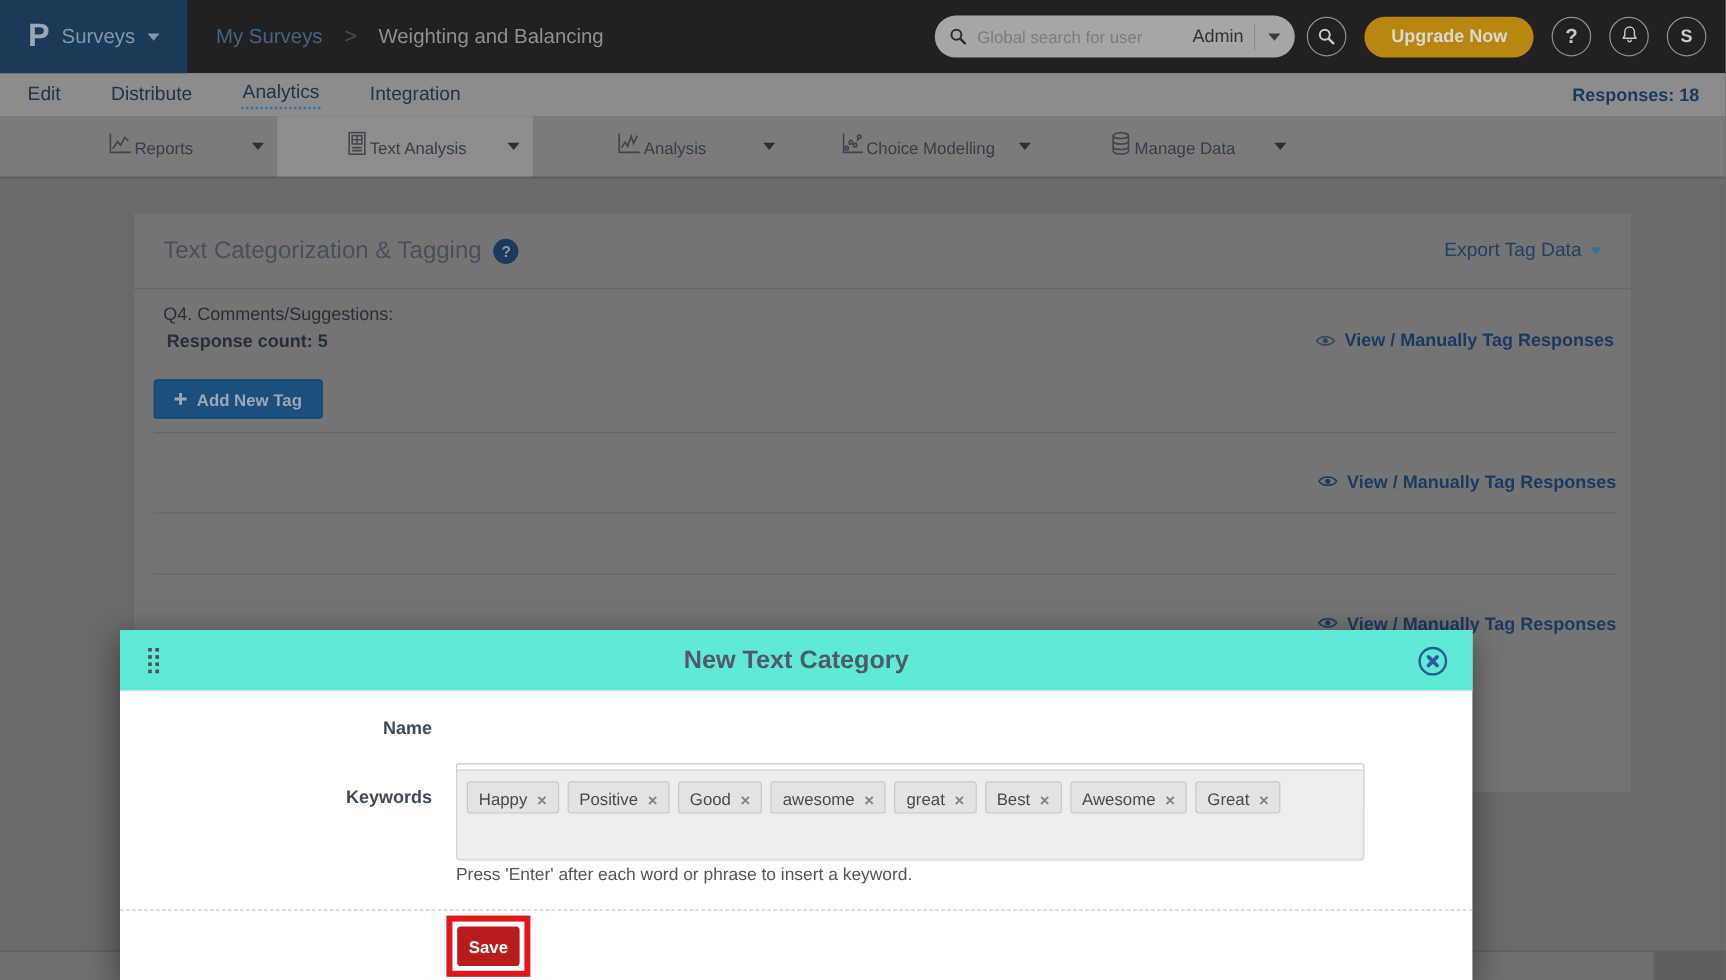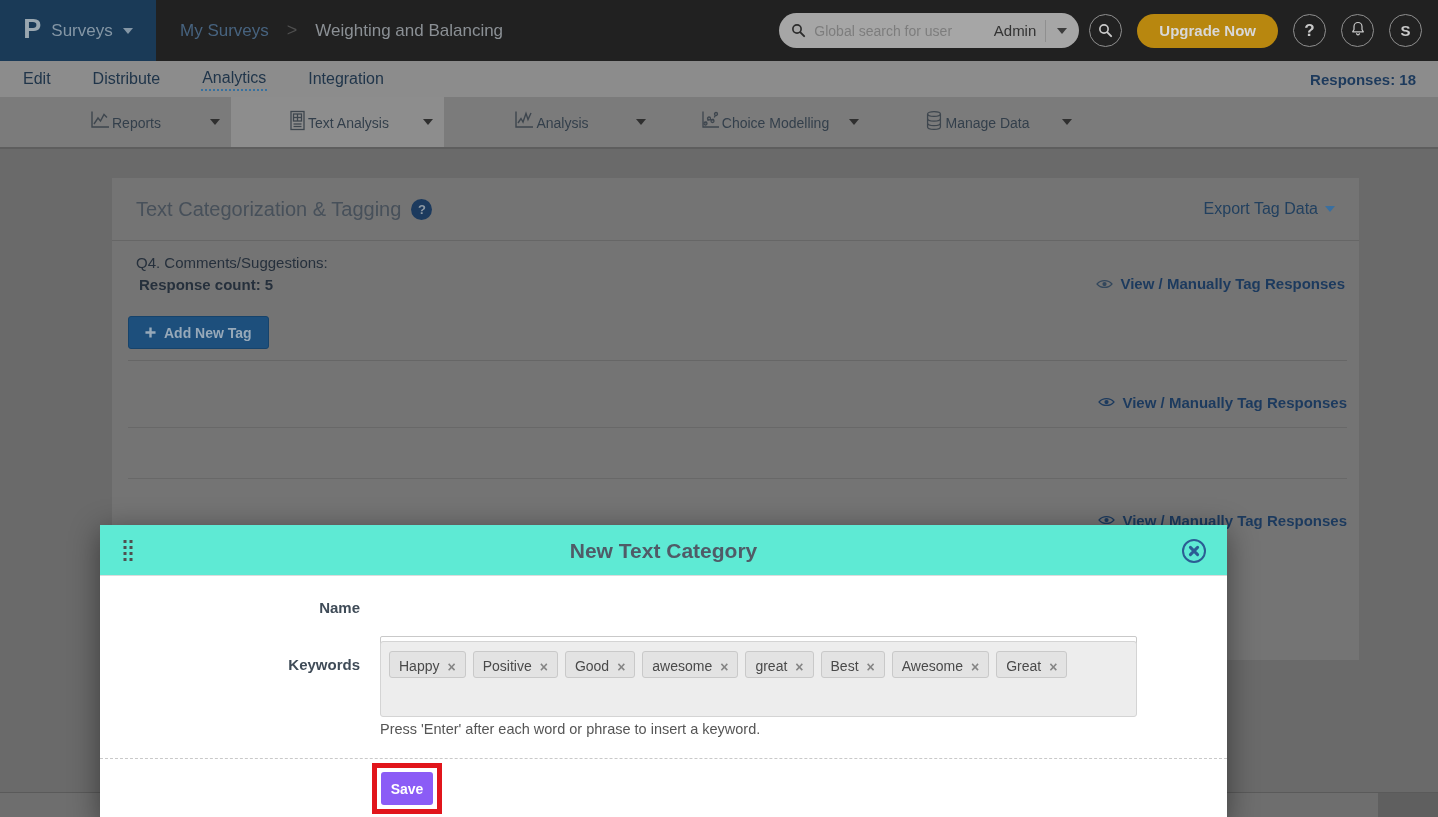--- a/index.html
+++ b/index.html
@@ -72,21 +72,21 @@
   .modal-close { position:absolute; right:20px; top:13px; width:26px; height:26px; cursor:pointer; }
   .field-label { position:absolute; left:0; width:260px; text-align:right; font-size:15px; font-weight:700; color:#3f4b57; }
   .name-input { position:absolute; left:280px; top:63px; width:757px; height:37px; border:1px solid #c9c9c9; border-radius:2px; font-size:15px; color:#a21caf; padding:0 14px; outline:none; font-family:"Liberation Sans", sans-serif;margin-top:48px; }
   .kw-box { position:absolute; left:280px; top:116px; width:757px; height:76px; background:#ededed; border:1px solid #d4d4d4; border-radius:3px; padding:9px 8px; display:flex; flex-wrap:wrap; gap:7px; align-content:flex-start; cursor:text; }
   .chip { background:#e3e3e3; border:1px solid #c9c9c9; border-radius:3px; padding:3px 9px; display:inline-flex; align-items:flex-end; gap:8px; height:27px; }
   .chip-text { font-size:14px; color:#4a4a4a; }
   .chip-x { font-size:14px; font-weight:700; color:#858585; cursor:pointer; line-height:1; }
   .kw-helper { position:absolute; left:280px; top:196px; font-size:14.5px; color:#555555; }
   .modal-dash { position:absolute; left:0; right:0; top:233px; border-top:1px dashed #c9c9c9; }
   .save-annotation { position:absolute; left:272px; top:238px; border:5px solid #e1151b; padding:4px; }
-  .save-btn { width:52px; height:33px; background:#8b5cf6; border:none; border-radius:3px; color:#ffffff; font-size:14px; font-weight:700; cursor:pointer; font-family:"Liberation Sans", sans-serif; }
+  .save-btn { width:52px; height:33px; background:#b91c1c; border:none; border-radius:3px; color:#ffffff; font-size:14px; font-weight:700; cursor:pointer; font-family:"Liberation Sans", sans-serif; }
 </style>
 </head>
 <body>
 
 <div class="header">
   <div class="logo-box">
     <span class="logo-p">P</span>
     <span class="logo-label">Surveys</span>
     <span class="caret logo-caret"></span>
   </div>

